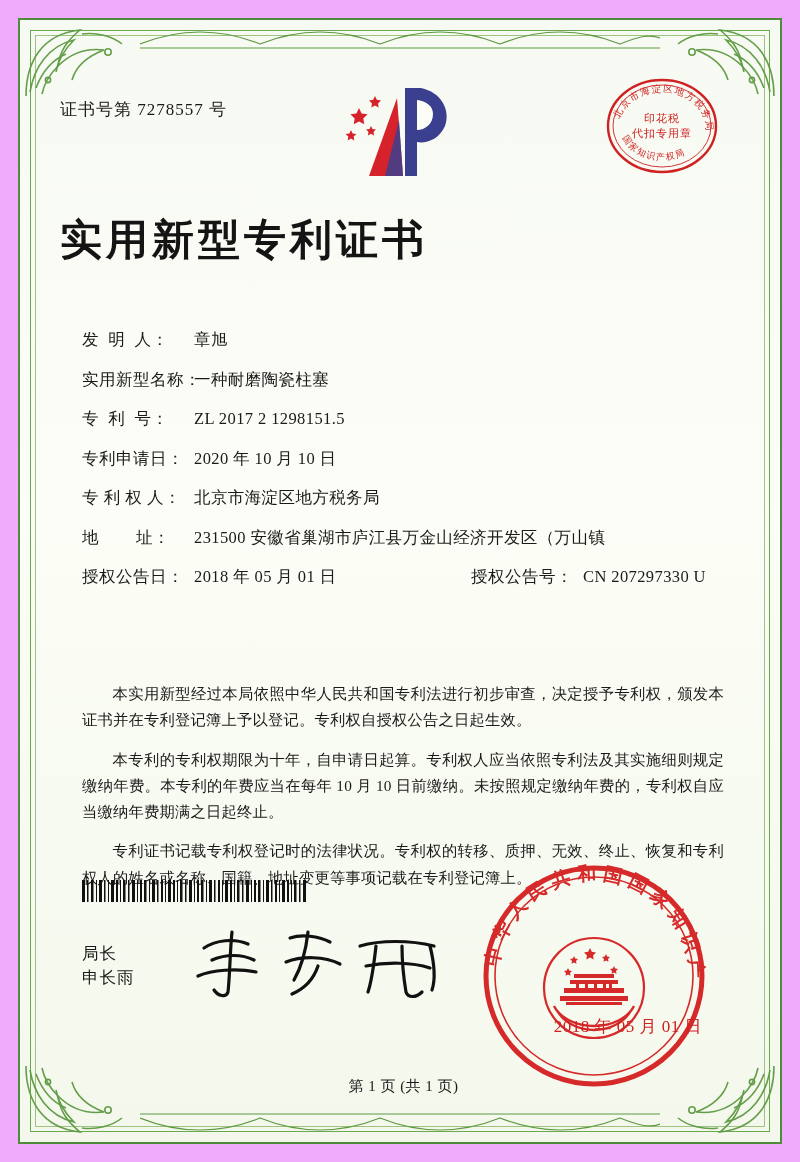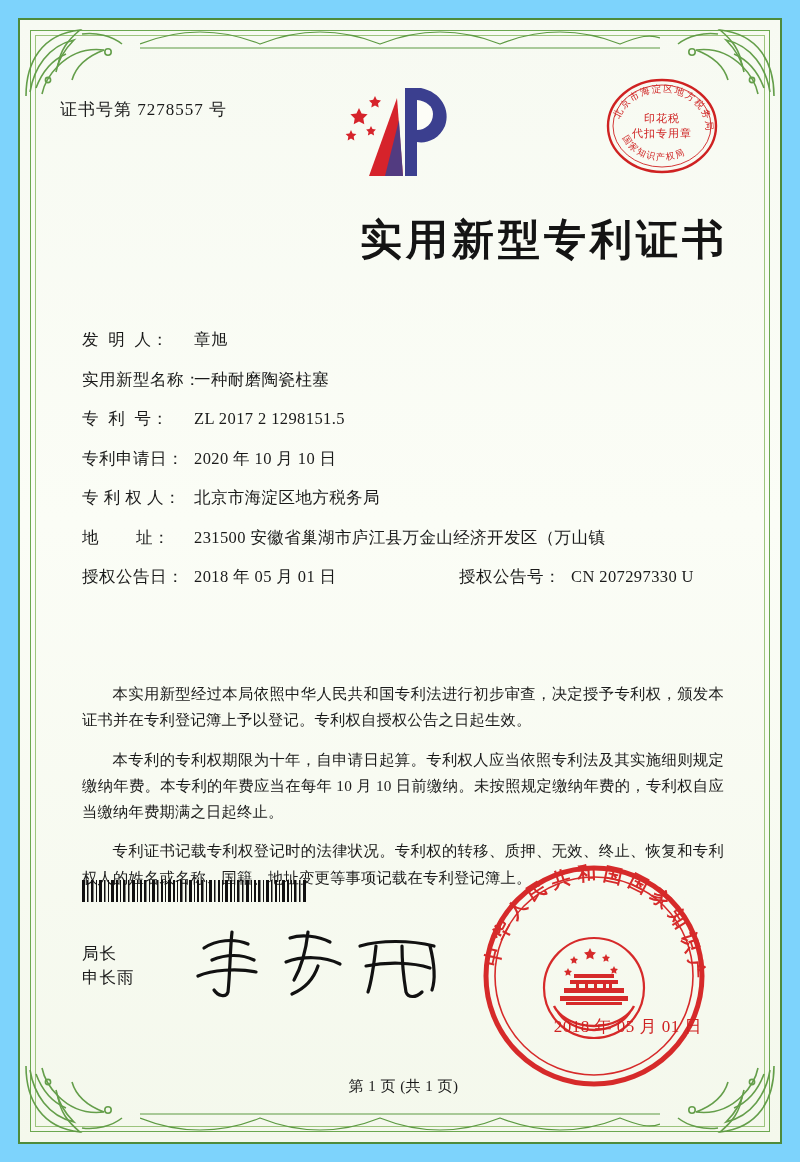--- a/index.html
+++ b/index.html
@@ -13,21 +13,21 @@
     font-family: "Liberation Serif", serif;
     color: #1a1a1a;
     position: relative;
     overflow: hidden;
   }
 
   
   .page {
     position: absolute;
     inset: 0;
-    background: #7dd3fc;
+    background: #f0abfc;
   }
   .border-outer {
     position: absolute;
     left: 18px;
     top: 18px;
     right: 18px;
     bottom: 18px;
     border: 2px solid #4e8b3c;
     background: linear-gradient(180deg, #f7faf2 0%, #fbfdf6 45%, #f4f8ec 100%);
   }
@@ -97,23 +97,23 @@
     top: 20px;
     transform: translateX(-50%);
     width: 150px;
     height: 105px;
   }
   .logo svg { width: 100%; height: 100%; display: block; }
 
   .title {
     position: absolute;
     left: 0;
-    right: 12px;
+    right: 4px;
     top: 152px;
-    text-align: right;
+    text-align: left;
     font-size: 42px;
     font-weight: bold;
     letter-spacing: 4px;
     color: #141414;
     font-family: "DejaVu Serif", serif;
   }
 
   
   .seal-tax {
     position: absolute;
@@ -154,20 +154,21 @@
   }
   .field-row.dual .field-value {
     flex: 0 0 auto;
     width: 265px;
   }
   .field-row.dual .field-label2 {
     flex: 0 0 auto;
     width: 112px;
     letter-spacing: 0.5px;
     white-space: pre;
+    margin-left: 12px;
   }
   .field-row.dual .field-value2 {
     flex: 1;
     letter-spacing: 0.4px;
   }
 
   
   .paragraphs {
     position: absolute;
     left: 22px;

